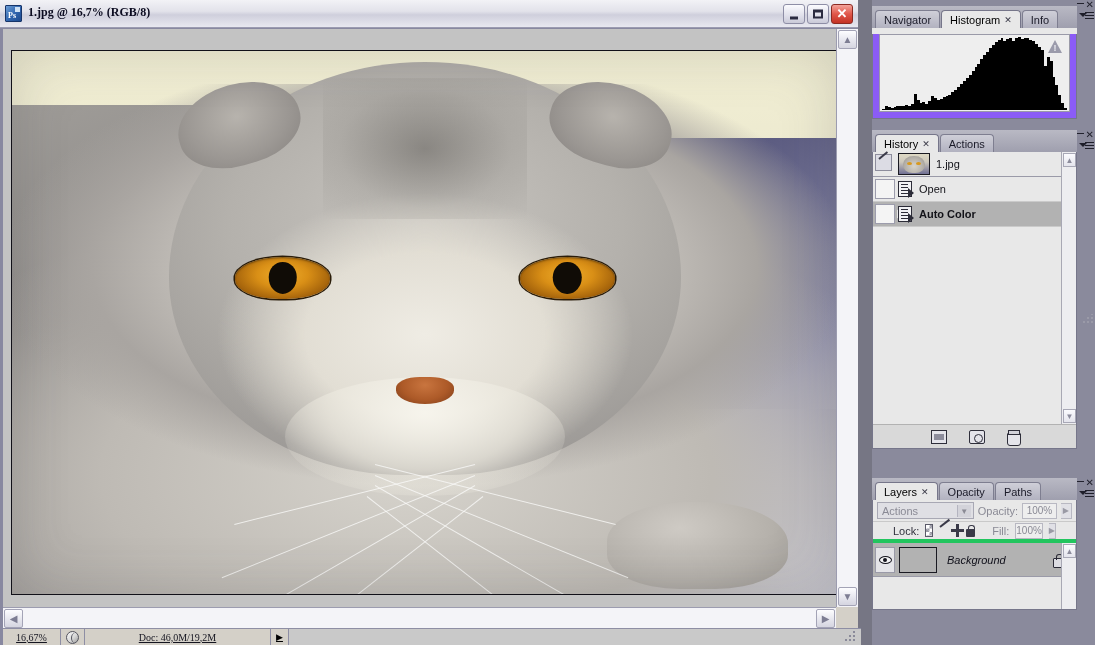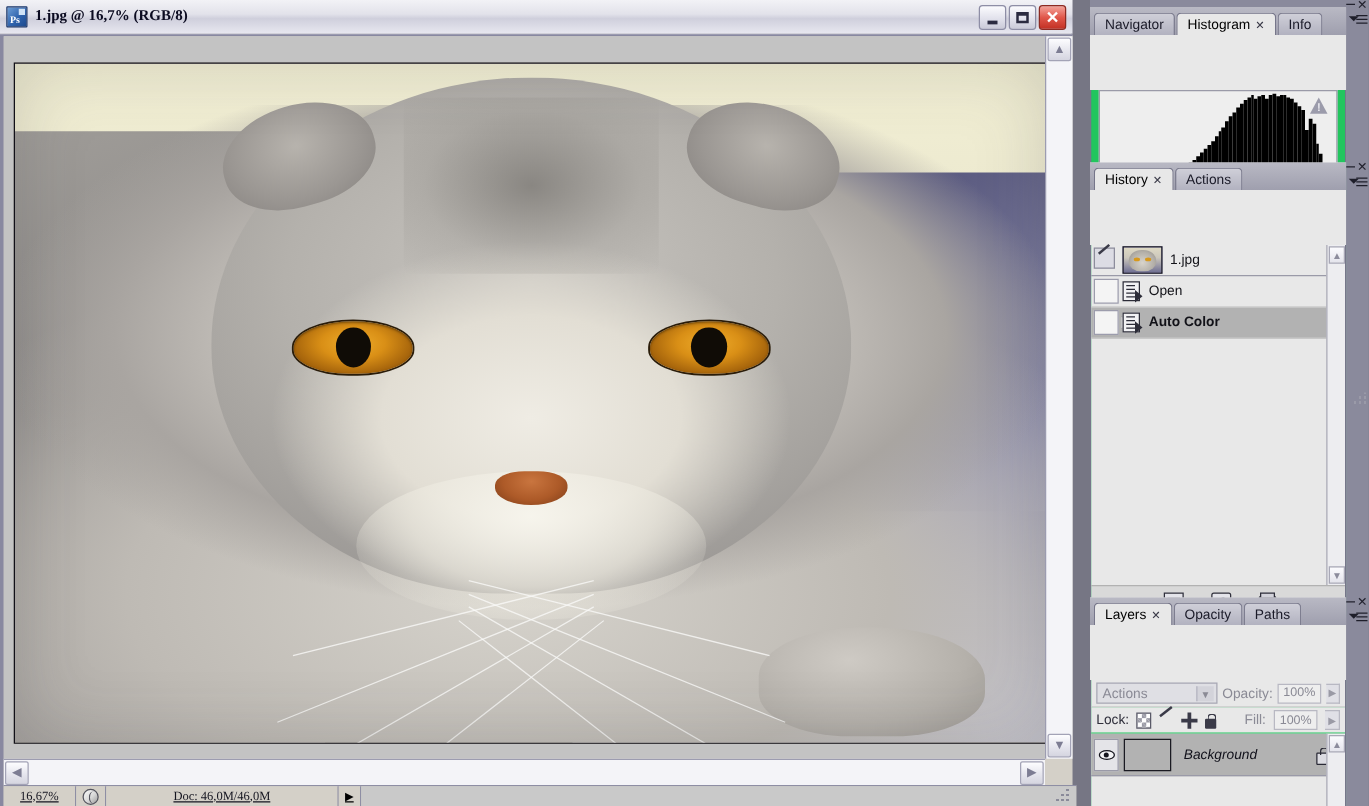--- a/index.html
+++ b/index.html
@@ -256,21 +256,21 @@
     position: absolute; right: 0; width: 9px; height: 1px; background: #1e1e2a;
   }
   .dc-menu i:nth-child(1) { top: 1px; }
   .dc-menu i:nth-child(2) { top: 4px; }
   .dc-menu i:nth-child(3) { top: 7px; }
   .dc-menu::before {
     content: ""; position: absolute; left: 0px; top: 2px;
     border-left: 4px solid transparent; border-right: 4px solid transparent;
     border-top: 4px solid #1e1e2a;
   }
-  .panel-body { background: #22c55e; border: 1px solid #76768a; border-top: none; margin-top: 44px; }
+  .panel-body { background: #8b5cf6; border: 1px solid #76768a; border-top: none; }
 
   
   #panel-hist { top: 6px; }
   .hist-box {
     margin: 6px; height: 78px; background: #eeeeee;
     border: 1px solid #9a9aa8; position: relative; overflow: hidden;
   }
   .hist-bars { position: absolute; left: 2px; right: 2px; bottom: 1px; top: 2px; display: flex; align-items: flex-end; }
   .hist-bars span { flex: 1 1 auto; background: #000000; }
   .warn-tri {
@@ -377,22 +377,22 @@
     background: #d3d3da; border-left: 1px solid #b4b4c0; display: flex; align-items: center; justify-content: center;
     color: #8a8a95; font-size: 8px; }
   .lbl-dim { color: #8a8a95; font-size: 11px; }
   .numfield {
     width: 40px; height: 16px; background: #eeeeee; border: 1px solid #b8b8c2;
     display: flex; align-items: center; justify-content: center; color: #8a8a95; font-size: 10px;
   }
   .spin { width: 13px; height: 16px; background: #e0e0e6; border: 1px solid #b8b8c2; border-left: none;
     display: flex; align-items: center; justify-content: center; color: #9a9aa5; font-size: 8px; }
   .row-lock {
-    height: 21px; display: flex; align-items: center; gap: 6px; padding: 0 4px;
-    border-bottom: 1px solid #22c55e; background: #e8e8e8; text-align: center;
+    height: 21px; display: flex; align-items: center; gap: 6px; padding: 0 20px;
+    border-bottom: 4px solid #22c55e; background: #e8e8e8; text-align: center;
   }
   .lk { width: 13px; height: 13px; position: relative; }
   .lk-checker {
     background:
       linear-gradient(45deg, #9a9aa5 25%, transparent 25%, transparent 75%, #9a9aa5 75%),
       linear-gradient(45deg, #9a9aa5 25%, #ffffff 25%, #ffffff 75%, #9a9aa5 75%);
     background-size: 7px 7px; background-position: 0 0, 3.5px 3.5px;
     border: 1px solid #5a5a68;
   }
   .lk-brush::after {
@@ -537,21 +537,21 @@
       <div class="hscroll">
         <div class="sb-btn left">◀</div>
         <div class="sb-btn right">▶</div>
       </div>
 
       <div class="statusbar">
         <div class="sb-cell sb-zoom">16,67%</div>
         <div class="sb-cell sb-icon">
             <span class="globe"></span>
           </div>
-        <div class="sb-cell sb-doc">Doc: 46,0M/46,0M</div>
+        <div class="sb-cell sb-doc">Doc: 46,0M/19,2M</div>
         <div class="sb-cell sb-arrow">▶</div>
         <div class="sb-rest"></div>
       </div>
       <div class="grip"></div>
     </div>
   </div>
 
   <div id="dock">
 
     <div class="panel" id="panel-hist">

